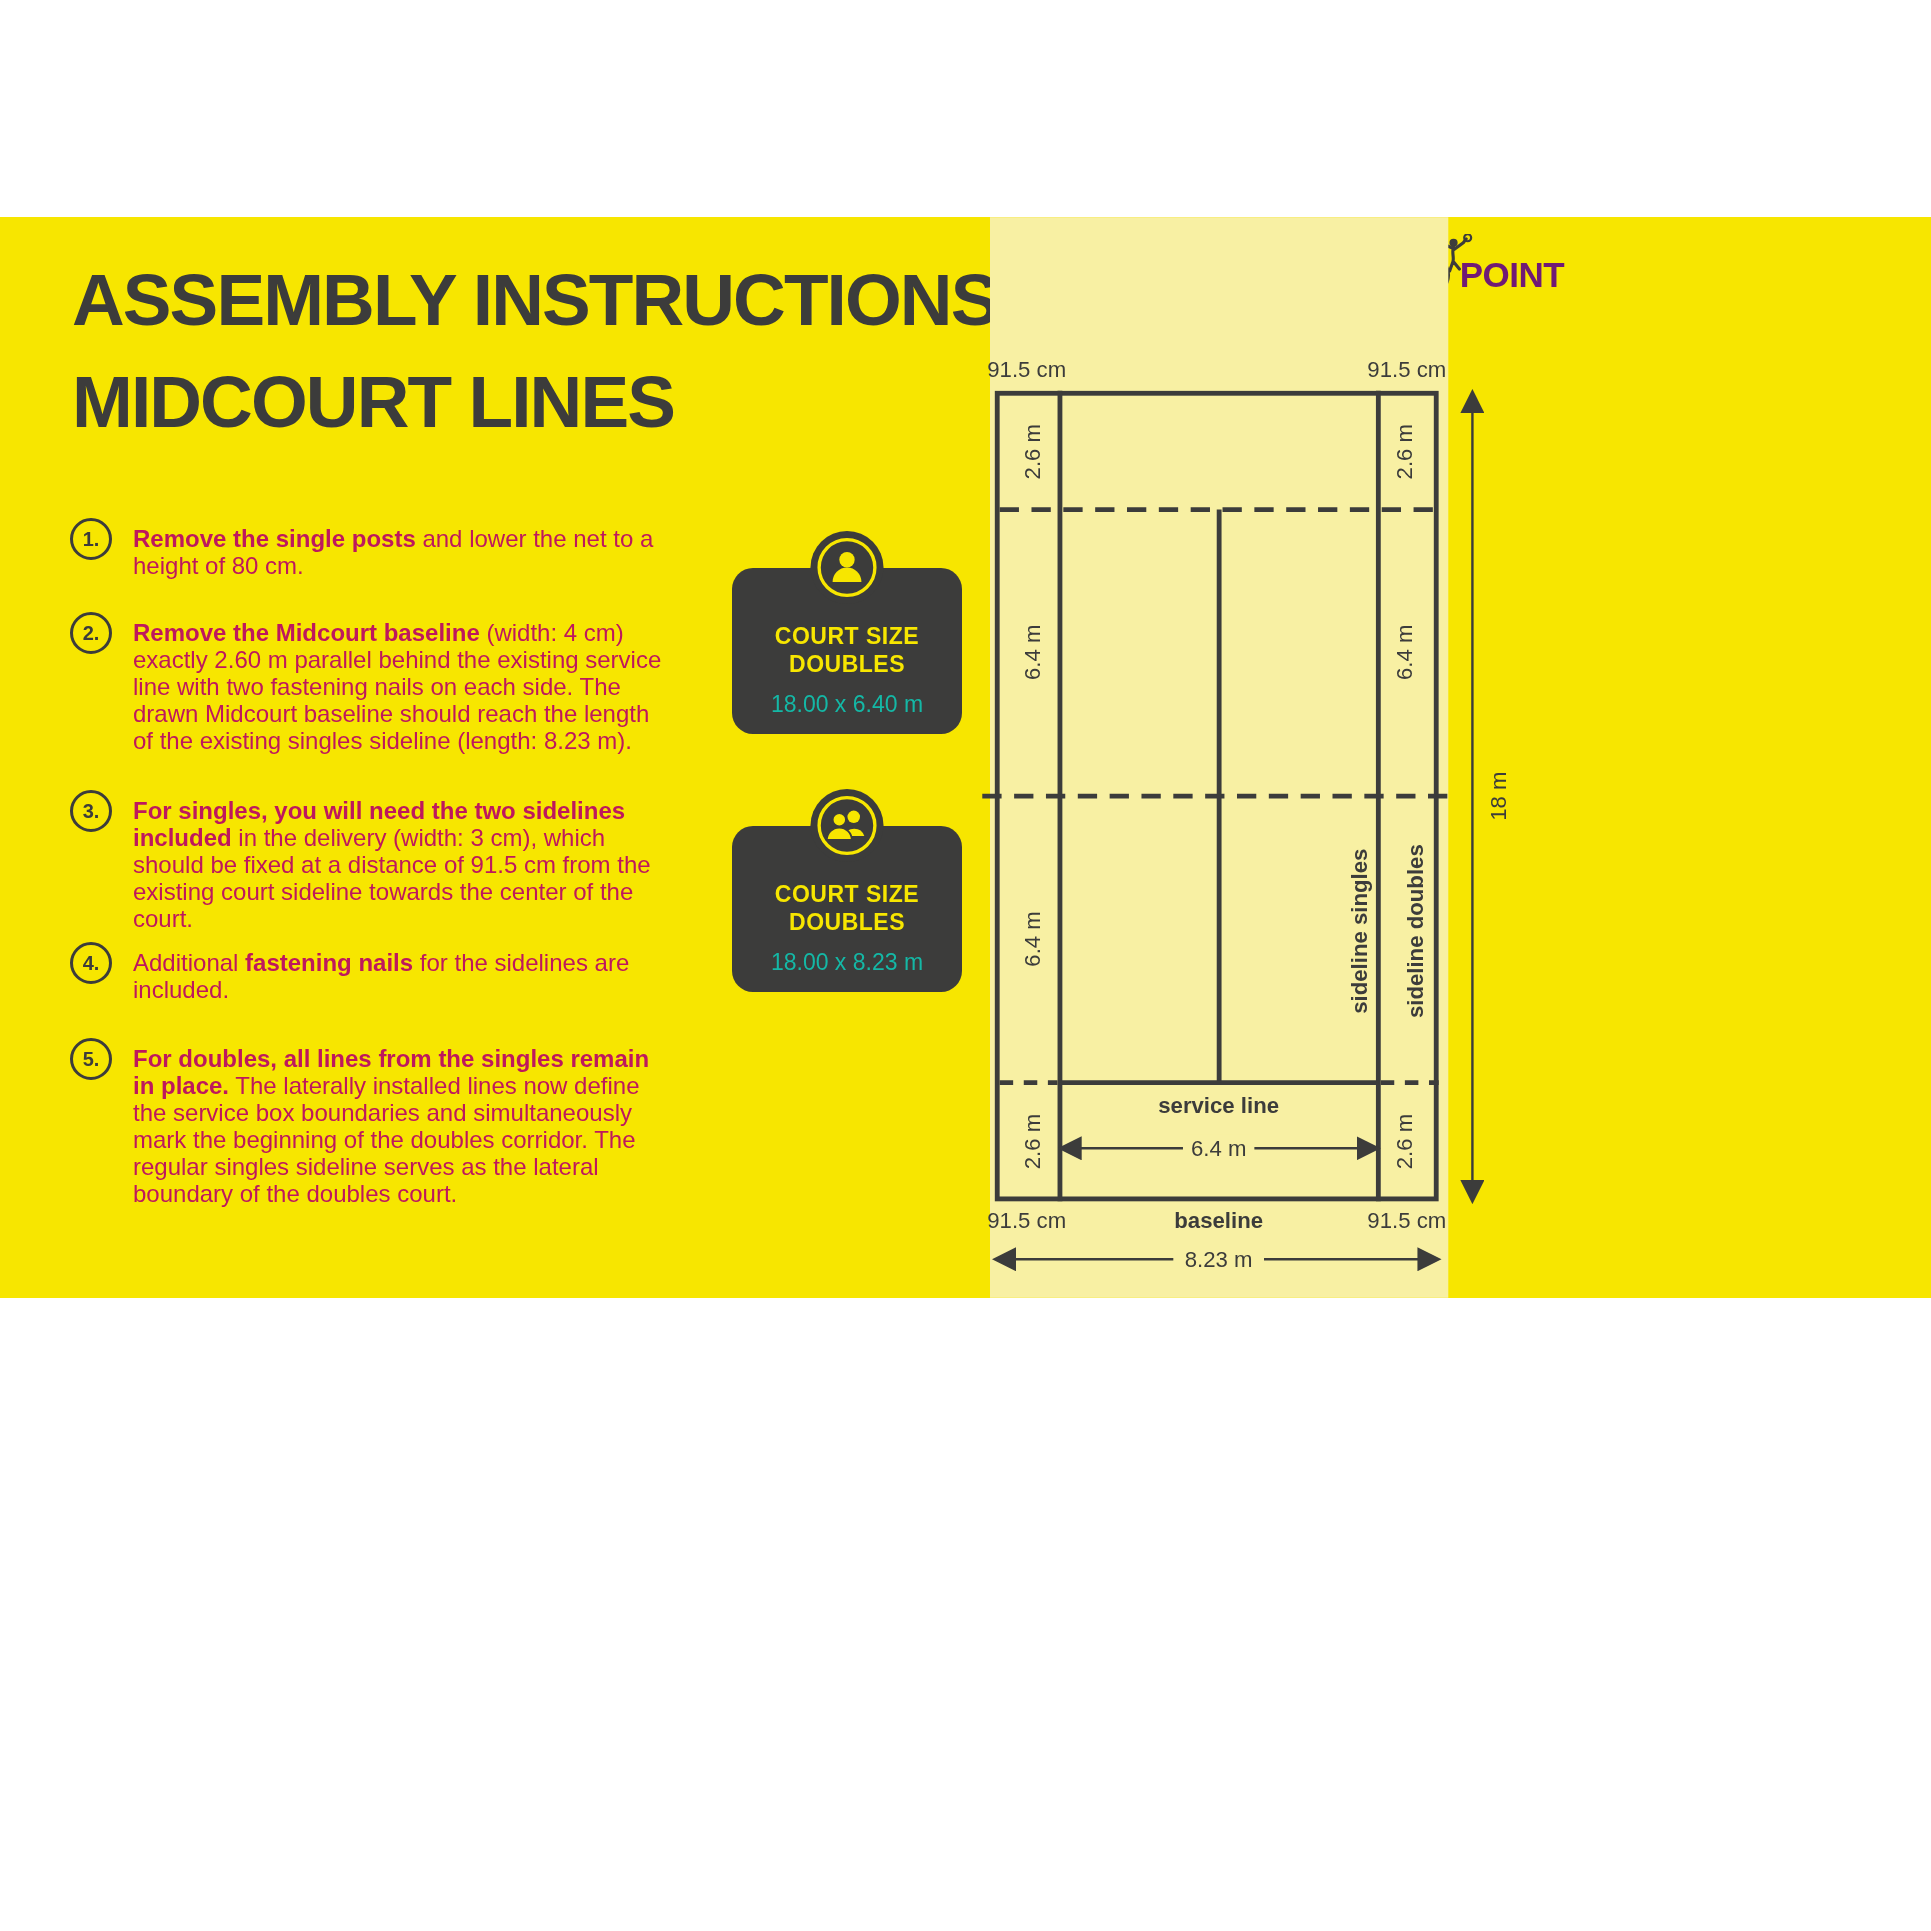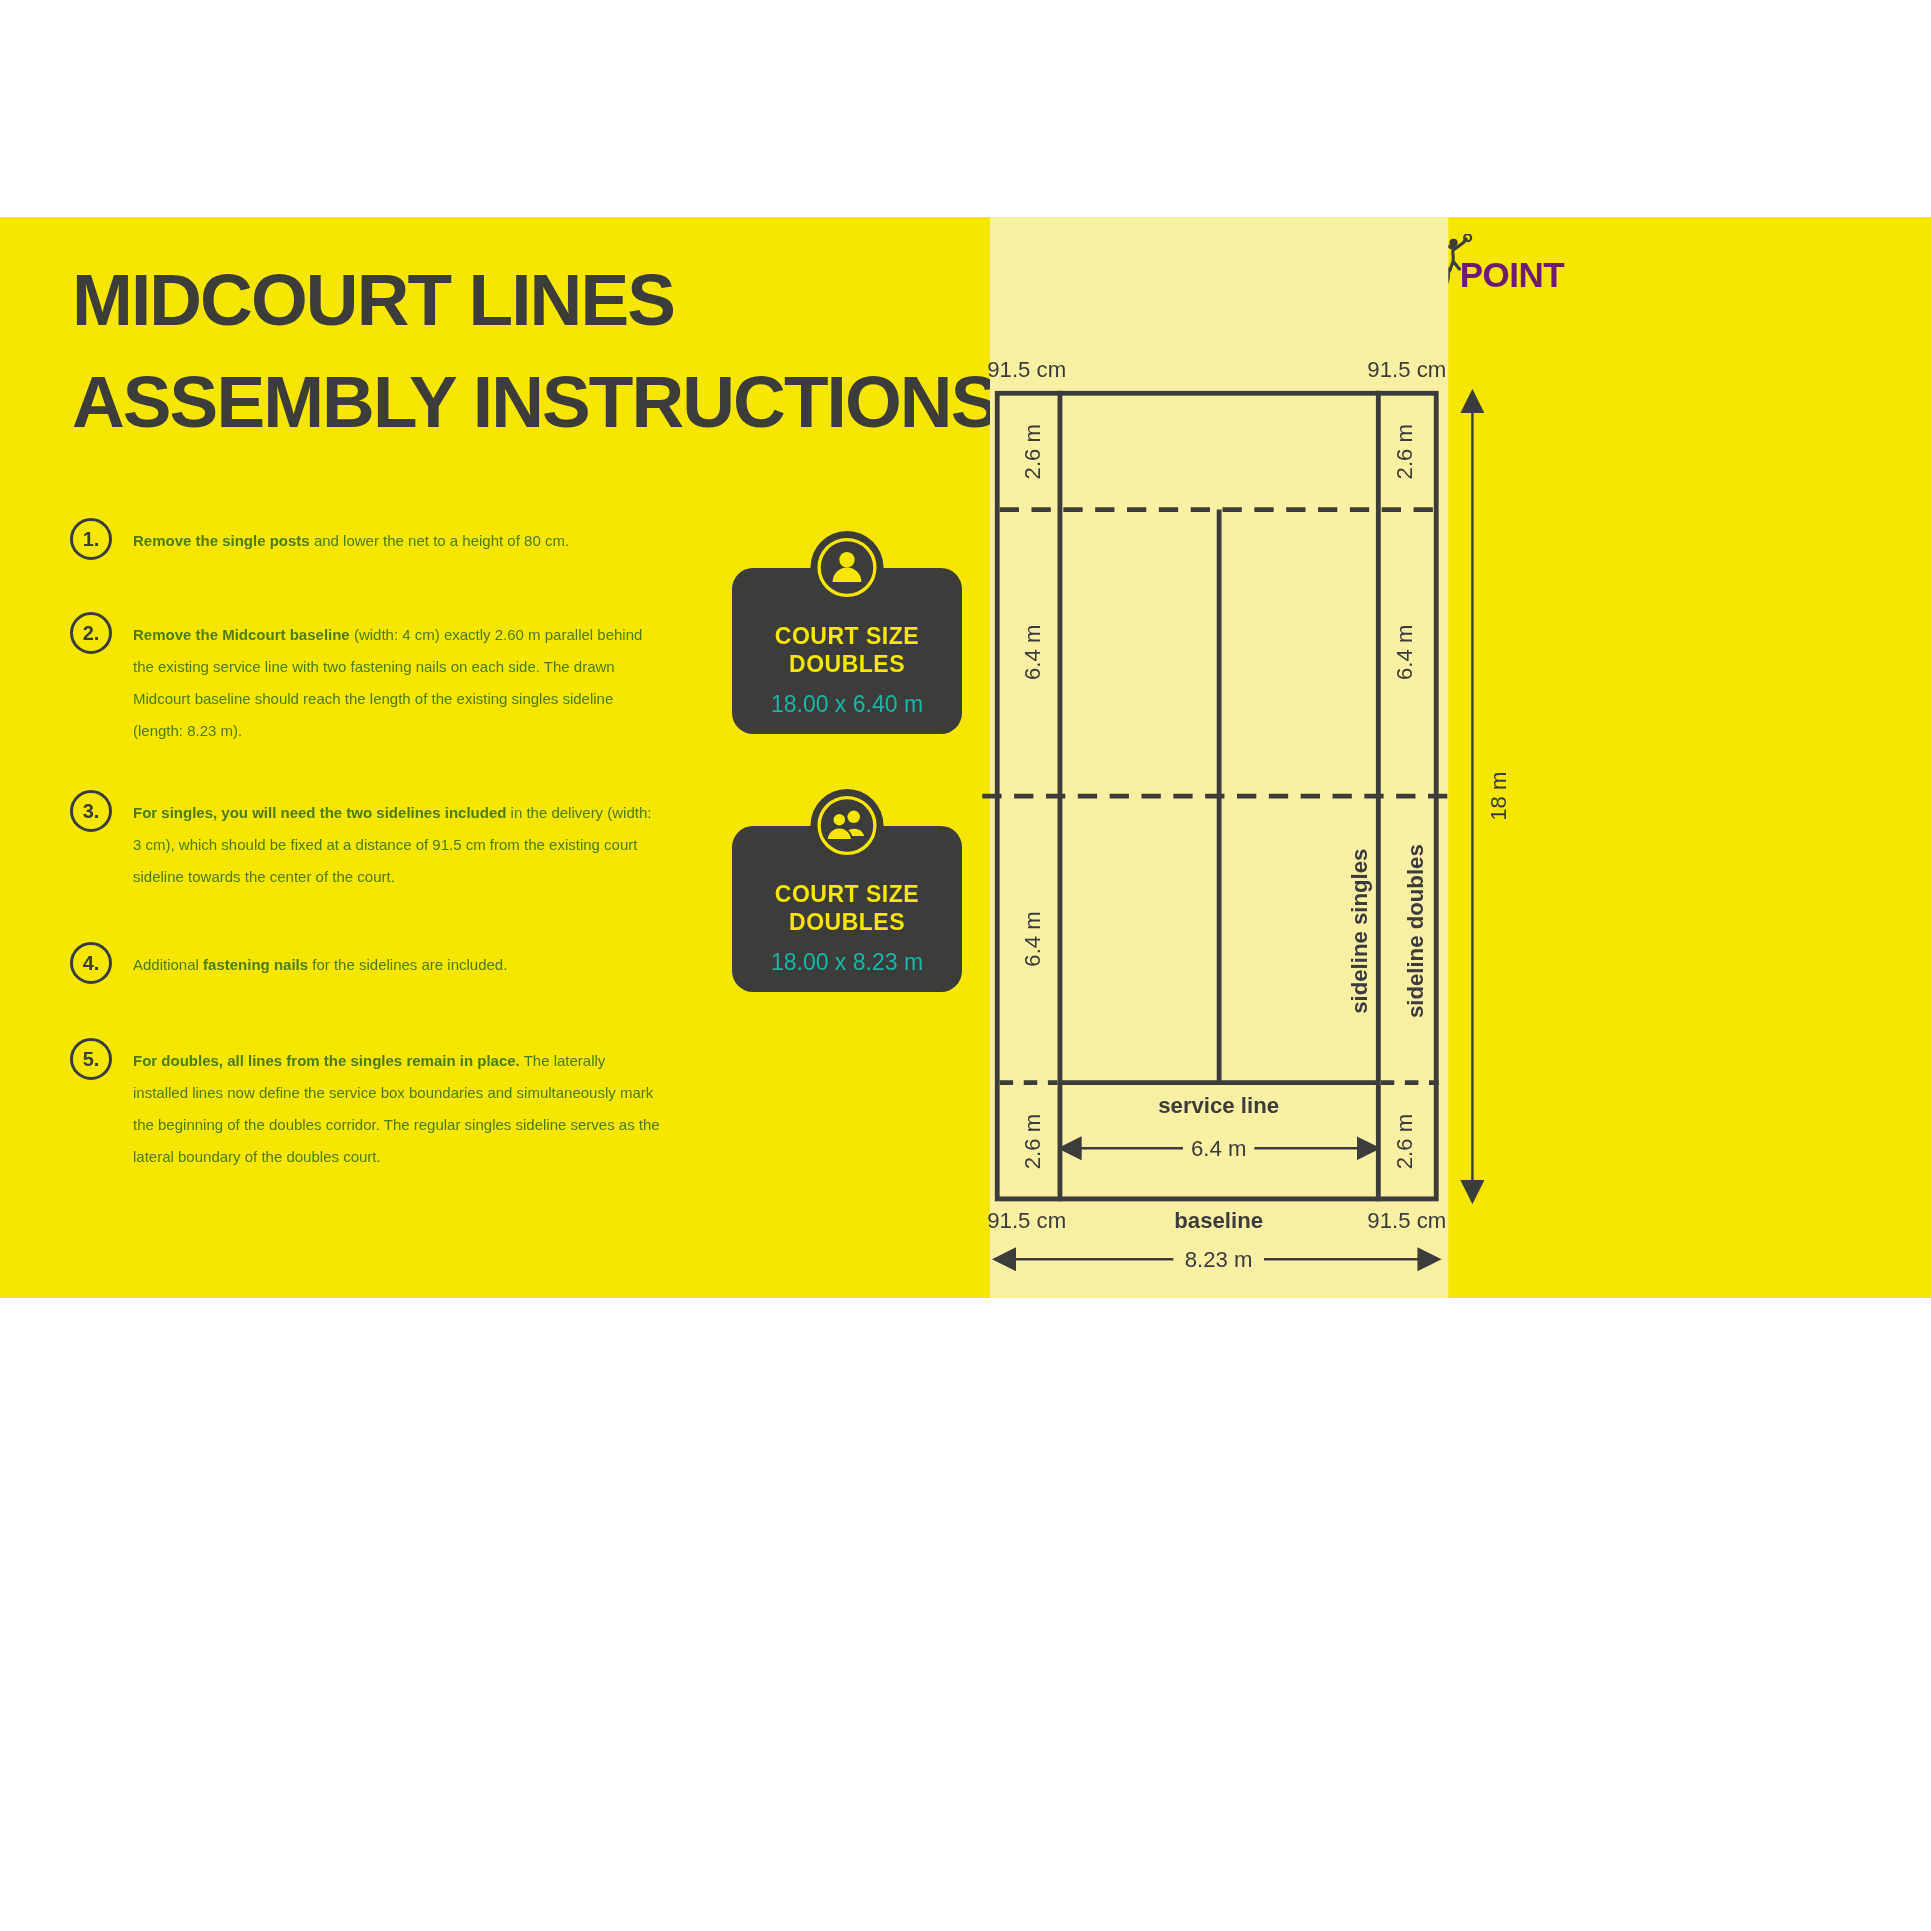--- a/index.html
+++ b/index.html
@@ -17,21 +17,21 @@
   .logo { position:absolute; left:1273px; top:253px; display:flex; align-items:center; gap:8.7px; }
   .logo-word { font-size:35px; font-weight:800; letter-spacing:-0.5px; color:#701a75; }
   .logo-ball { width:44px; height:44px; }
   .logo-player { position:absolute; left:164px; top:-19.3px; }
 
   
   .step { position:absolute; left:70px; display:flex; gap:21px; }
   .num-circle { width:42px; height:42px; border:3.4px solid #3C3C3B; border-radius:50%;
                 display:flex; align-items:center; justify-content:center;
                 font-size:20px; font-weight:700; flex-shrink:0; box-sizing:border-box; }
-  .step-text { width:529px; font-size:15px; line-height:32px; color:#4d7c0f; margin:6.8px 0 0 0; }
+  .step-text { width:529px; font-size:24px; line-height:27px; color:#be185d; margin:6.8px 0 0 0; }
   .step-text b { font-weight:700; }
 
   
   .badge { position:absolute; left:732px; width:230px; height:166px; background:#3C3C3B;
            border-radius:21px; text-align:center; }
   .badge-icon { position:absolute; top:-38px; left:50%; transform:translateX(-50%); }
   .badge-title { margin-top:54px; font-size:23px; font-weight:800; color:#F7E600;
                  line-height:28px; letter-spacing:0.5px; }
   .badge-value { margin-top:12.6px; font-size:23px; color:#14b8a6; }
 
@@ -40,22 +40,22 @@
   .diagram text { font-family:"Liberation Sans", sans-serif; fill:#3C3C3B; font-size:23px; }
   .diagram text.bold { font-weight:700; }
 </style>
 </head>
 <body>
 
 <div class="canvas">
   <div class="band"></div>
 
   <div class="title">
+    <div>ASSEMBLY INSTRUCTIONS</div>
     <div>MIDCOURT LINES</div>
-    <div>ASSEMBLY INSTRUCTIONS</div>
   </div>
 
   <div class="logo">
     <span class="logo-word">TENNIS</span>
     <svg class="logo-ball" viewBox="0 0 46 46">
       <circle cx="23" cy="23" r="22" fill="#3C3C3B"></circle>
       <path d="M9 6 C19 15 19 31 9 40" fill="none" stroke="#F7E600" stroke-width="3"></path>
       <path d="M37 6 C27 15 27 31 37 40" fill="none" stroke="#F7E600" stroke-width="3"></path>
     </svg>
     <span class="logo-word">POINT</span>

